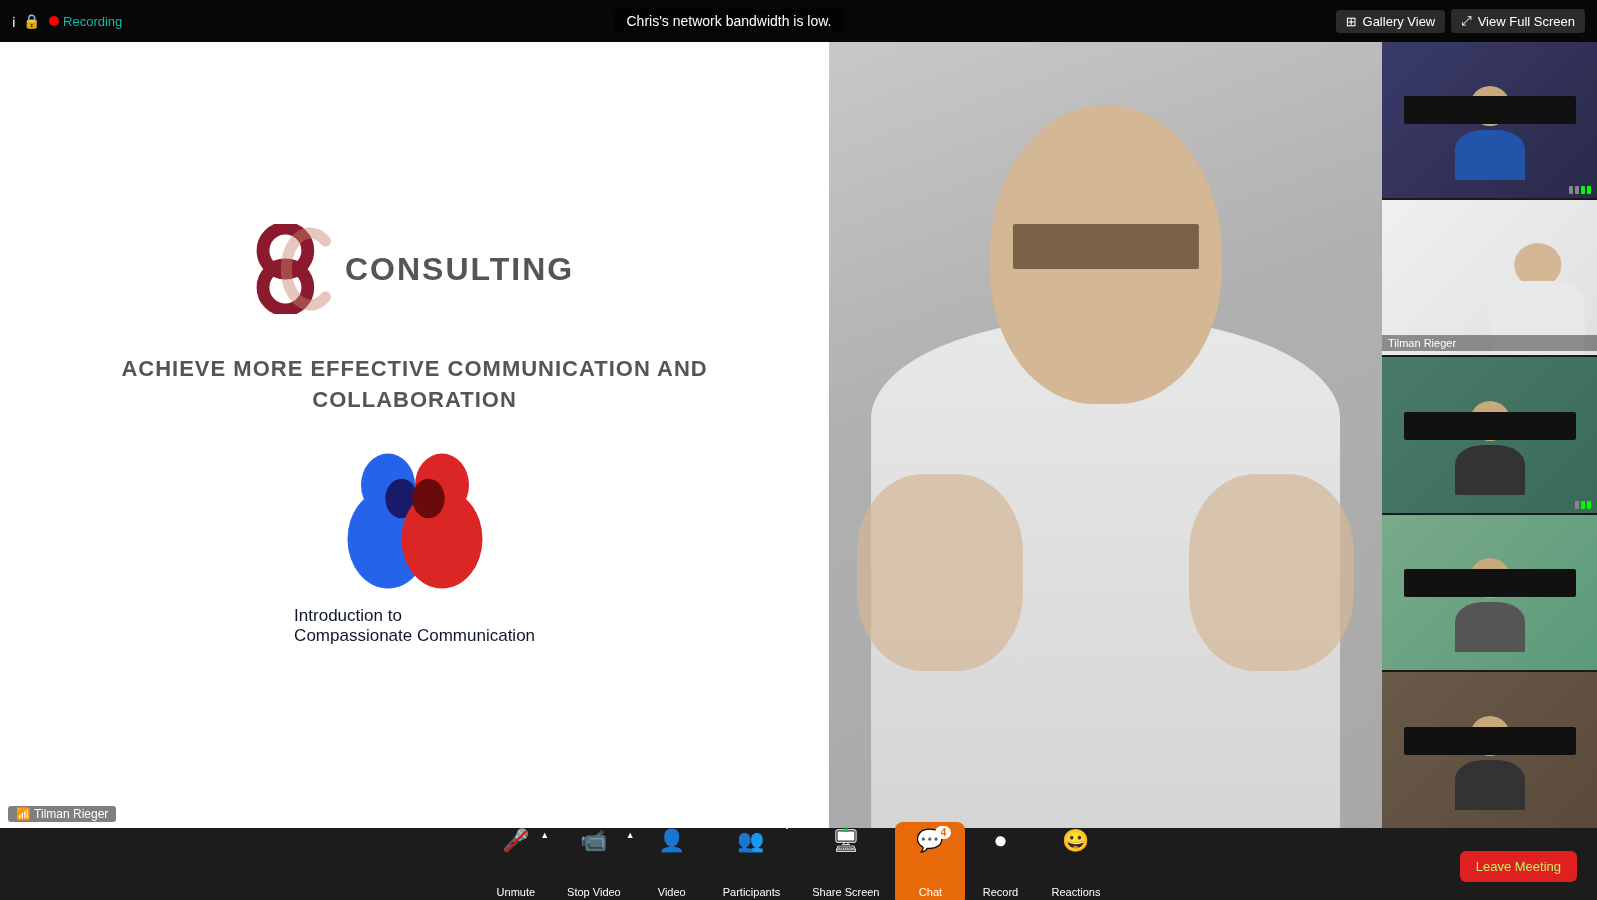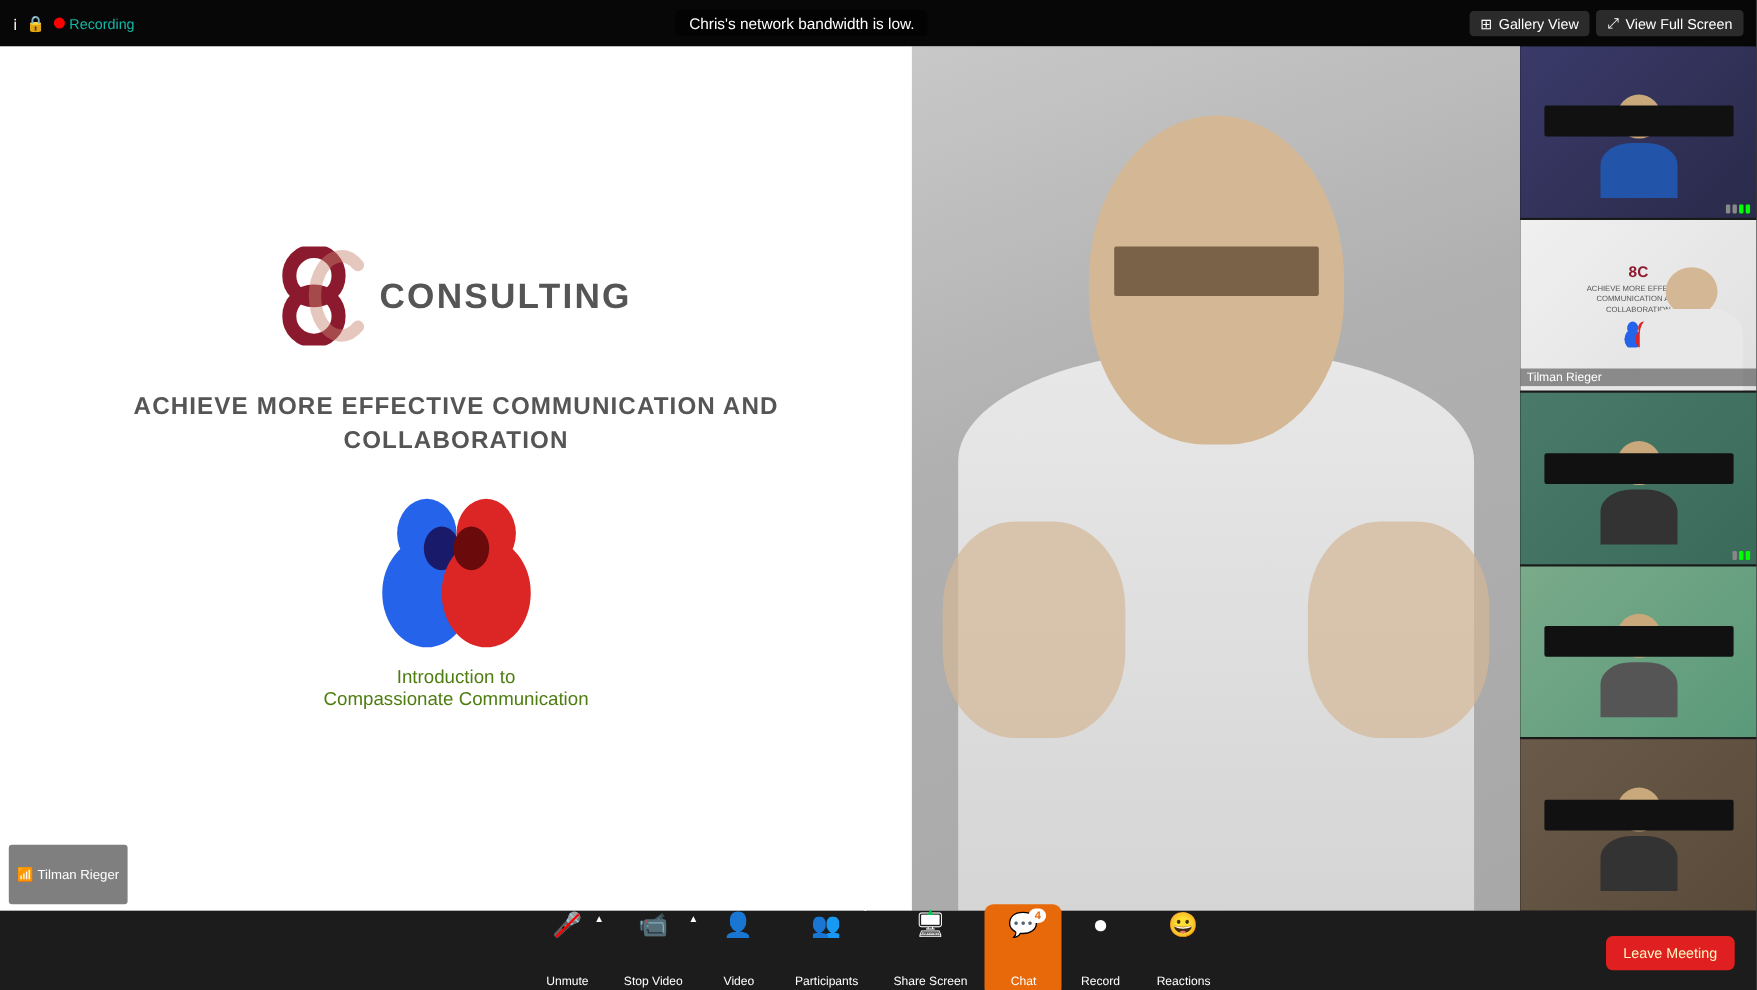--- a/index.html
+++ b/index.html
@@ -142,23 +142,23 @@
       gap: 10px;
       margin-top: 10px;
     }
 
     .heads-svg {
       width: 180px;
       height: 150px;
     }
 
     .intro-text {
-      text-align: center;
+      text-align: left;
       font-size: 17px;
-      color: #4d7c0f;
+      color: #0f172a;
       font-weight: 500;
     }
 
     
     #speaker-video {
       position: absolute;
       right: 0; top: 0;
       width: 40%;
       height: 100%;
       background: linear-gradient(135deg, #c9c9c9 0%, #a0a0a0 100%);
@@ -274,21 +274,21 @@
       color: white;
       font-size: 9px;
       cursor: pointer;
     }
 
     .leave-btn {
       position: absolute;
       right: 20px;
       bottom: 18px;
       background: #e02020;
-      color: #fef9c3;
+      color: #bef264;
       border: none;
       border-radius: 6px;
       padding: 8px 16px;
       font-size: 13px;
       font-weight: 500;
       cursor: pointer;
     }
 
     .mic-slash {
       position: relative;
@@ -358,21 +358,21 @@
     }
 
     
     #bottom-presenter {
       position: absolute;
       bottom: 78px;
       left: 8px;
       color: white;
       font-size: 12px;
       background: rgba(0,0,0,0.5);
-      padding: 20px 8px;
+      padding: 1px 8px;
       border-radius: 3px;
       z-index: 50;
     }
 
     
     .person-silhouette {
       position: absolute;
       bottom: 18px;
       left: 50%;
       transform: translateX(-50%);
@@ -524,31 +524,20 @@
     <div class="privacy-bar"></div>
     <div class="stream-indicator">
       <div class="stream-dot"></div>
       <div class="stream-dot"></div>
       <div class="stream-dot active"></div>
       <div class="stream-dot active"></div>
     </div>
   </div>
 
   <div class="participant-tile p-tile-2">
-    <div class="tile2-content">
-      <div class="tile2-logo-small">8C</div>
-      <div class="tile2-tagline-small">ACHIEVE MORE EFFECTIVE COMMUNICATION AND COLLABORATION</div>
-
-      <svg width="30" height="25" viewBox="0 0 60 50">
-        <ellipse cx="20" cy="15" rx="10" ry="12" fill="#2563EB"></ellipse>
-        <ellipse cx="20" cy="35" rx="15" ry="18" fill="#2563EB"></ellipse>
-        <ellipse cx="40" cy="15" rx="10" ry="12" fill="#DC2626"></ellipse>
-        <ellipse cx="40" cy="35" rx="15" ry="18" fill="#DC2626"></ellipse>
-      </svg>
-    </div>
 
     <div style="position:absolute;bottom:0;right:0;width:55%;height:80%;overflow:hidden;">
       <div style="position:absolute;top:10%;left:50%;transform:translateX(-50%);width:40%;height:35%;background:#d4b896;border-radius:50%;"></div>
       <div style="position:absolute;bottom:0;left:50%;transform:translateX(-50%);width:80%;height:60%;background:#e8e8e8;border-radius:30% 30% 0 0;"></div>
     </div>
     <div class="tilman-label">Tilman Rieger</div>
   </div>
 
   <div class="participant-tile p-tile-3">
     <div class="person-silhouette">

